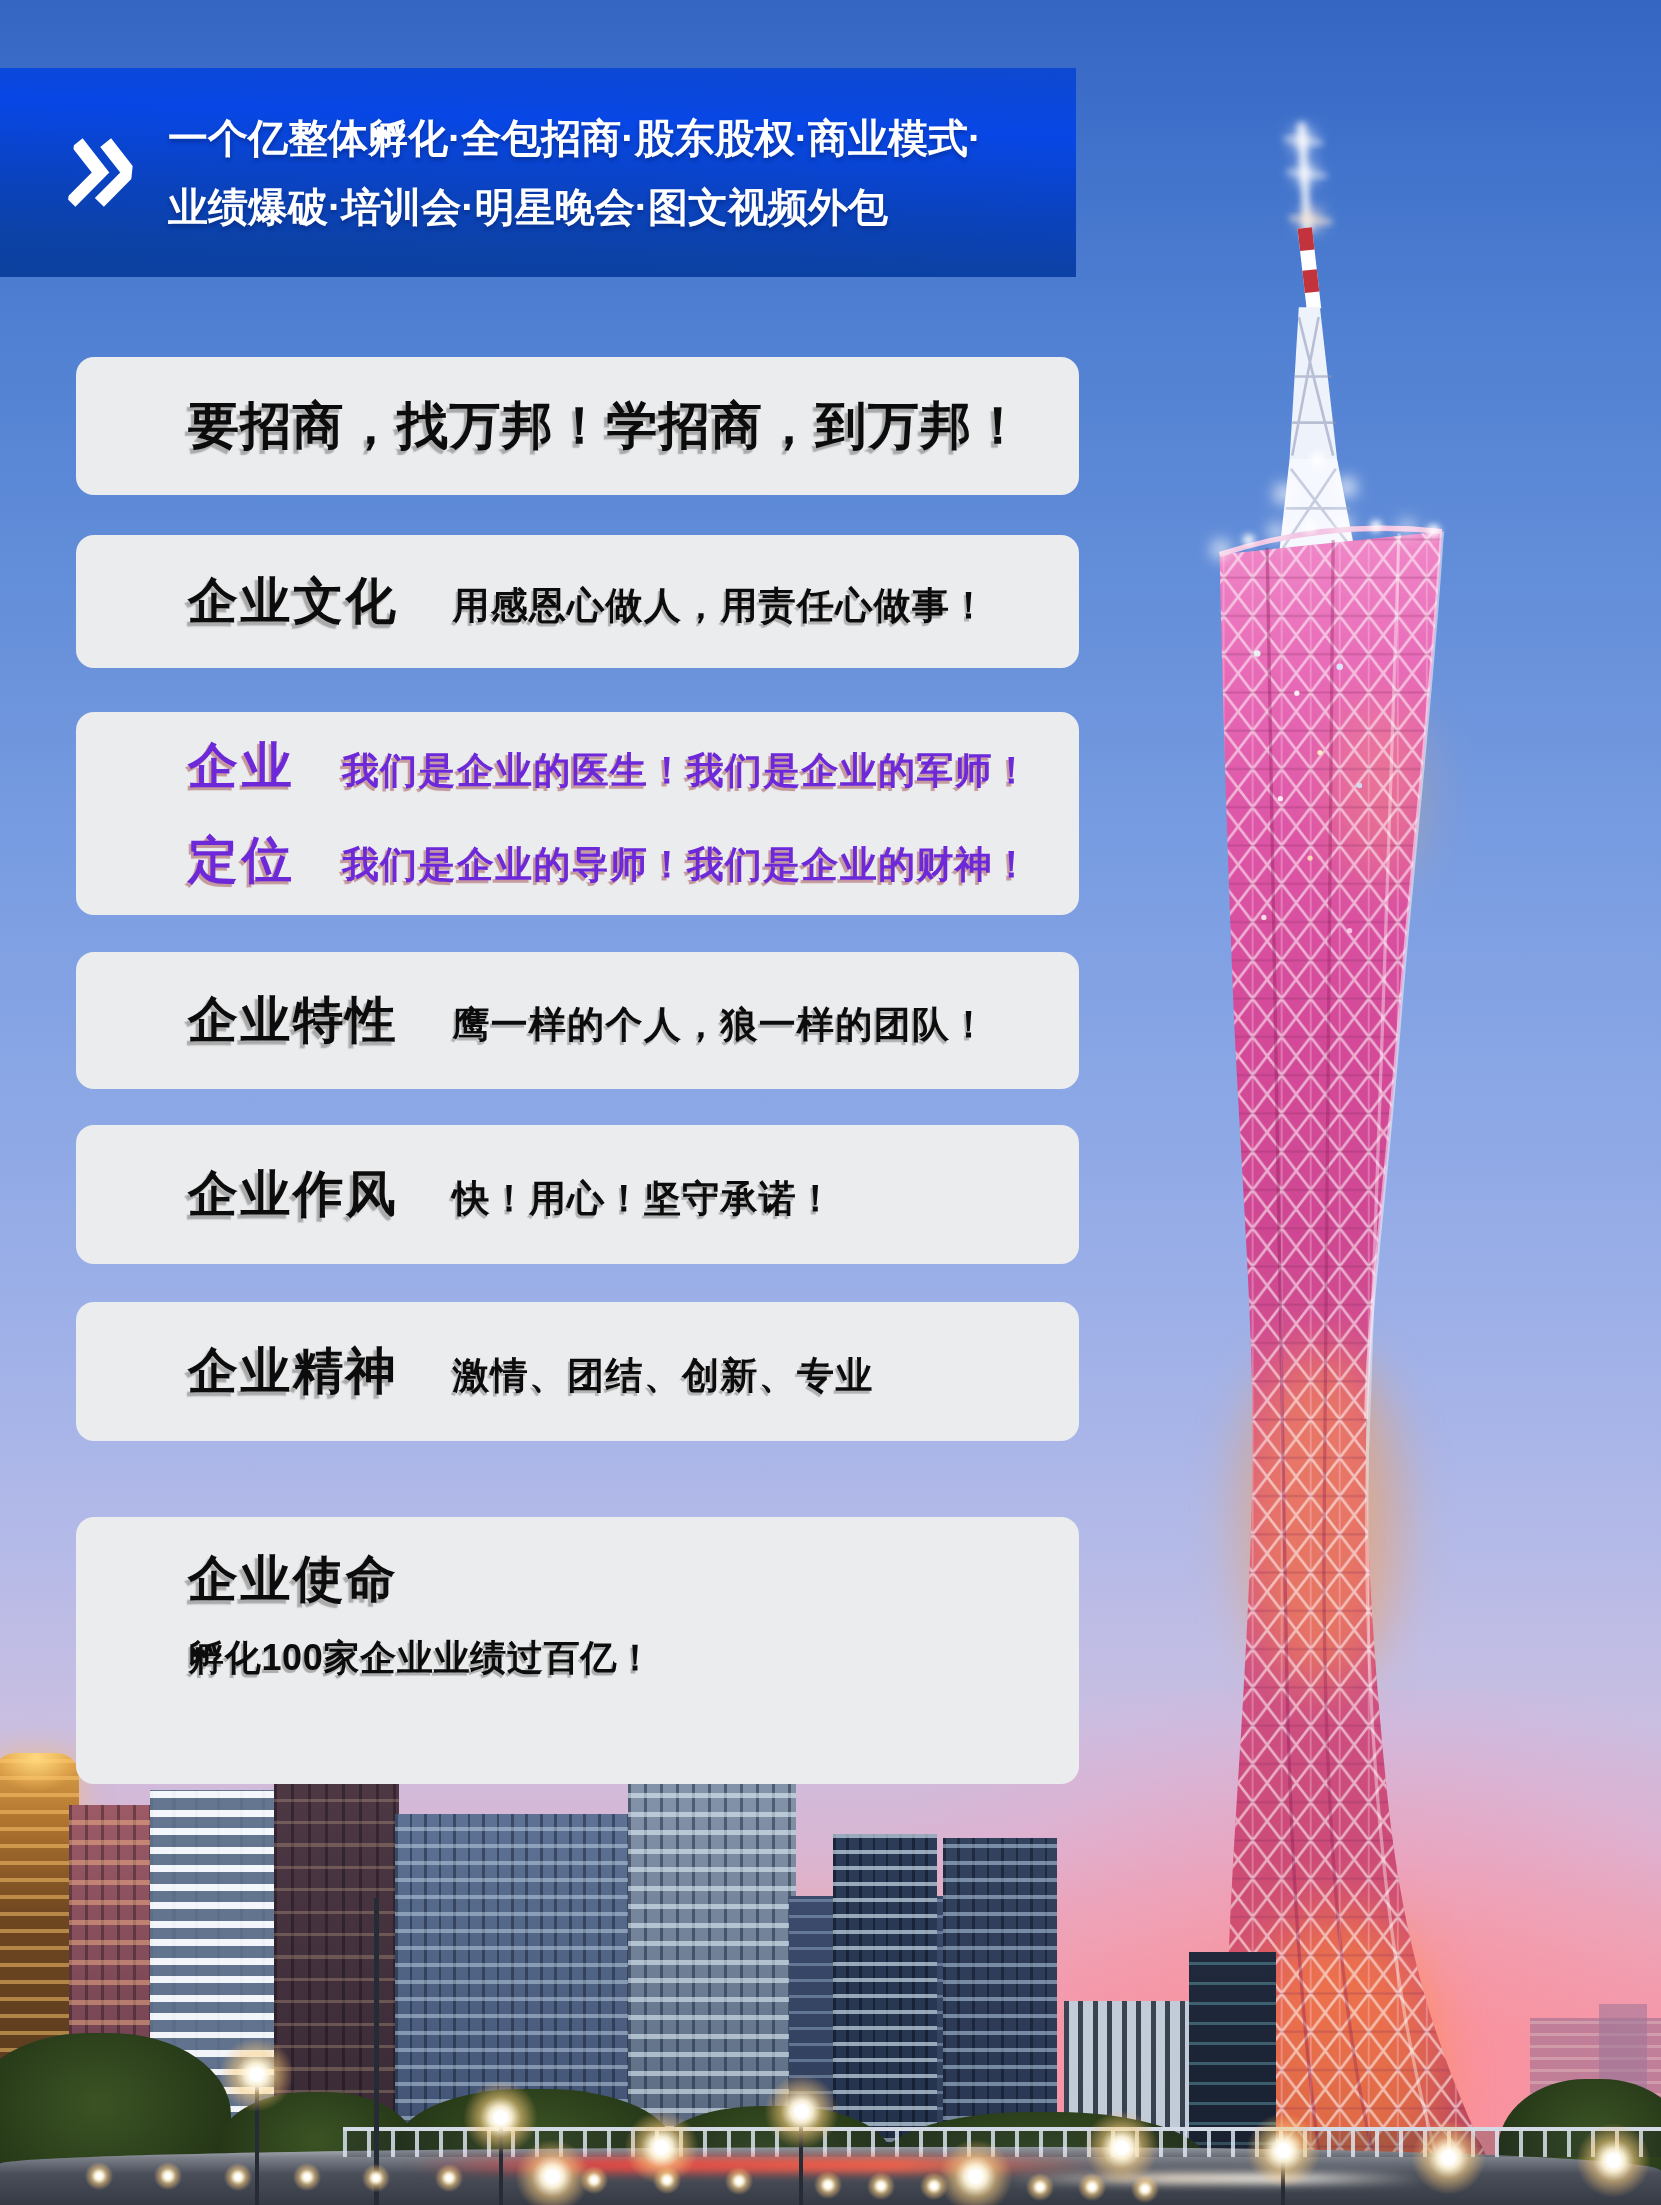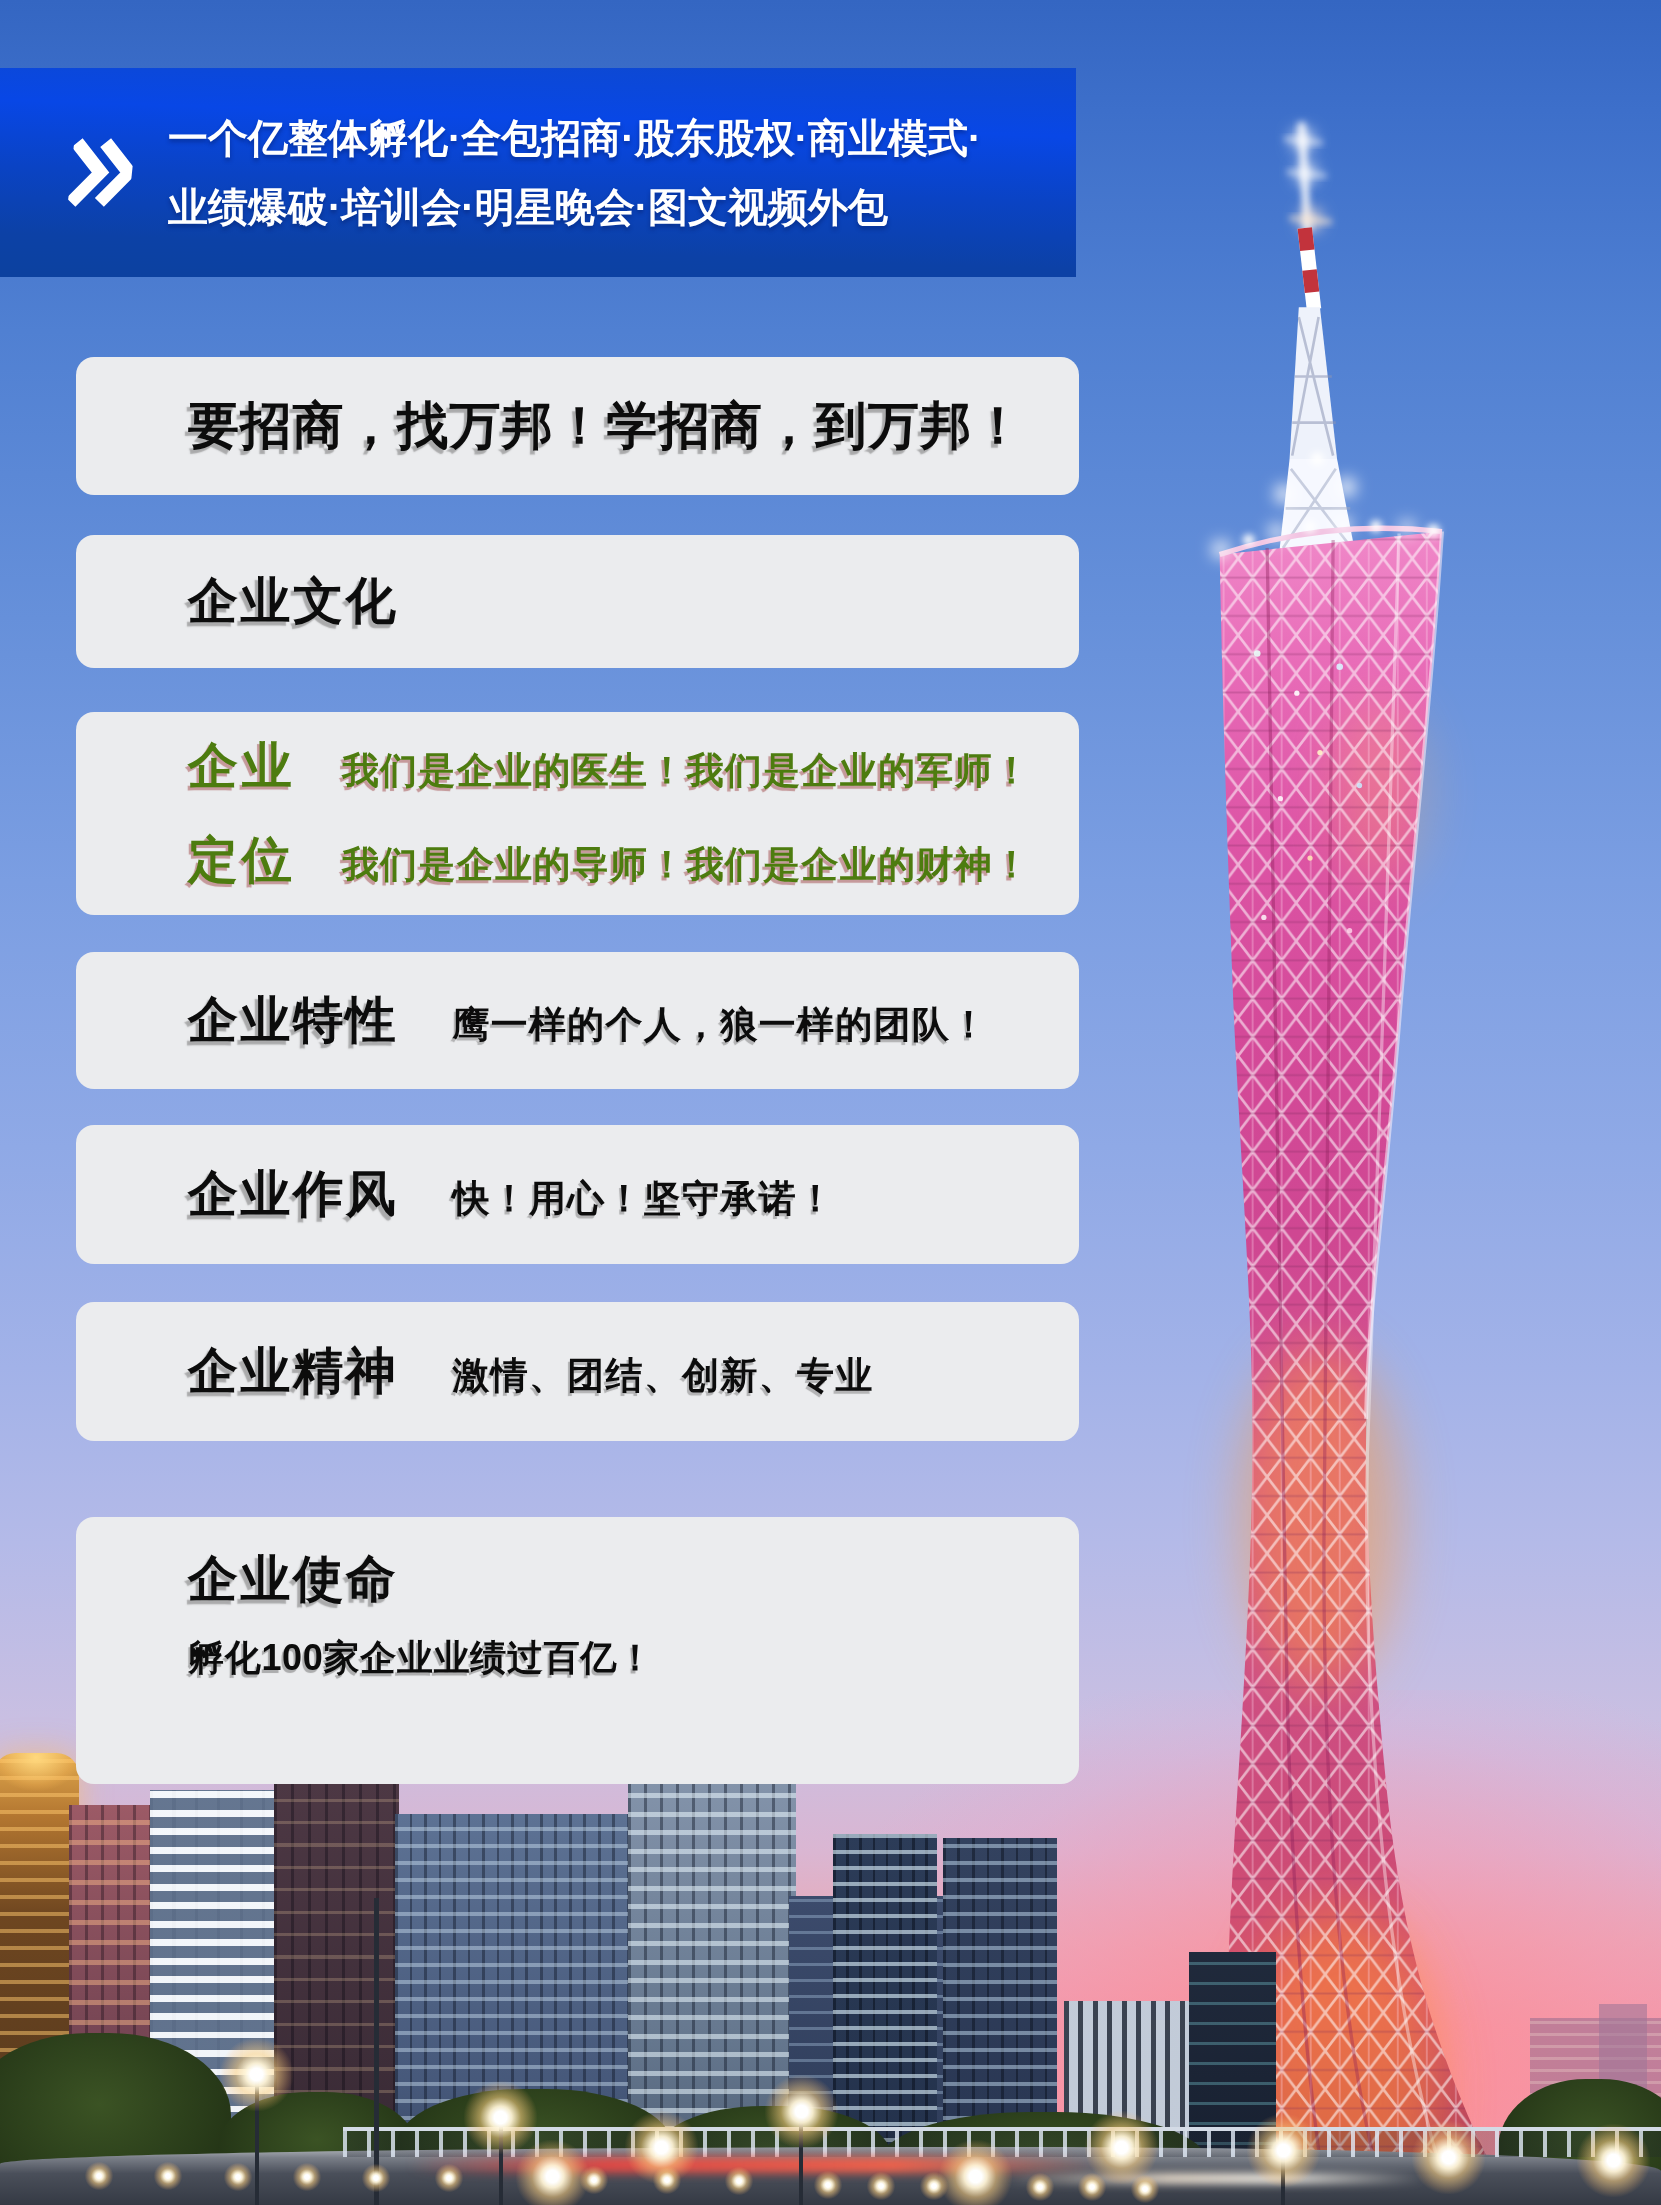--- a/index.html
+++ b/index.html
@@ -62,21 +62,21 @@
   .prow{display:flex;align-items:baseline;white-space:nowrap;}
   .ptitle{font-size:50px;font-weight:900;letter-spacing:2.6px;
       text-shadow:-3.3px 4px 1.3px rgba(105,105,105,.5);}
   .pbody{font-size:37px;font-weight:700;margin-left:54px;letter-spacing:1.3px;
       text-shadow:-2px 2.6px 0.7px rgba(110,110,110,.45);}
   .headline-text{font-size:51px;font-weight:900;letter-spacing:1.3px;white-space:nowrap;
       text-shadow:-3.3px 4px 1.3px rgba(105,105,105,.5);}
   .panel.two{flex-direction:column;align-items:flex-start;justify-content:center;gap:26.4px;}
   .panel.two .ptitle{letter-spacing:4px;}
   .panel.two .pbody{margin-left:46px;}
-  .red .ptitle,.red .pbody{color:#4d7c0f;text-shadow:-2.6px 3.3px 0.7px rgba(140,30,30,.4);text-align:right;}
+  .red .ptitle,.red .pbody{color:#6d28d9;text-shadow:-2.6px 3.3px 0.7px rgba(140,30,30,.4);text-align:right;}
   .panel.mission{flex-direction:column;align-items:flex-start;justify-content:flex-start;
       padding-top:29px;}
   .mtitle{font-size:50px;font-weight:900;letter-spacing:2.6px;
       text-shadow:-3.3px 4px 1.3px rgba(105,105,105,.5);}
   .mlines{margin-top:20px;font-size:36px;font-weight:700;line-height:49px;letter-spacing:0.7px;
       text-shadow:-2px 2.6px 0.7px rgba(110,110,110,.5);}
 </style>
 </head>
 <body>
 
@@ -286,20 +286,21 @@
     </div>
   </header>
 
   <section class="panel" style="top:357px;height:138px;">
     <span class="headline-text">要招商，找万邦！学招商，到万邦！</span>
   </section>
 
   <section class="panel" style="top:535px;height:133px;">
     <div class="prow">
       <span class="ptitle">企业文化</span>
+      <span class="pbody">用感恩心做人，用责任心做事！</span>
     </div>
   </section>
 
   <section class="panel two red" style="top:712px;height:203px;">
     <div class="prow">
       <span class="ptitle">企业</span>
       <span class="pbody">我们是企业的医生！我们是企业的军师！</span>
     </div>
     <div class="prow">
       <span class="ptitle">定位</span>

